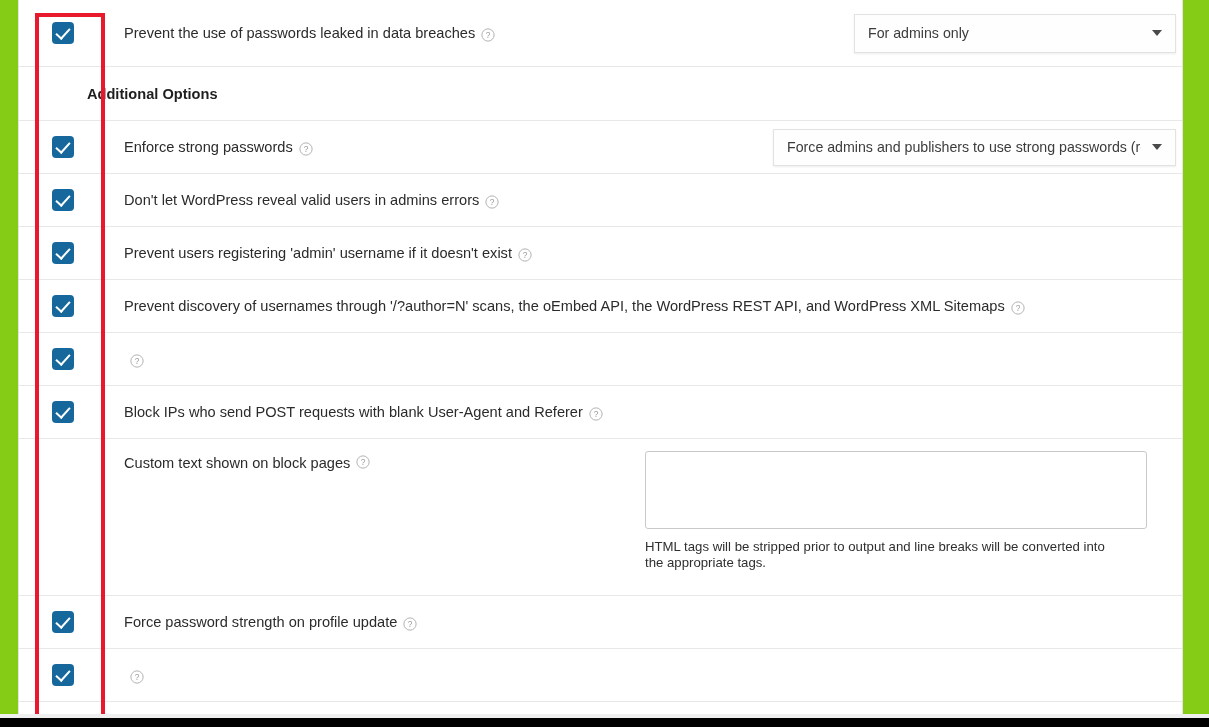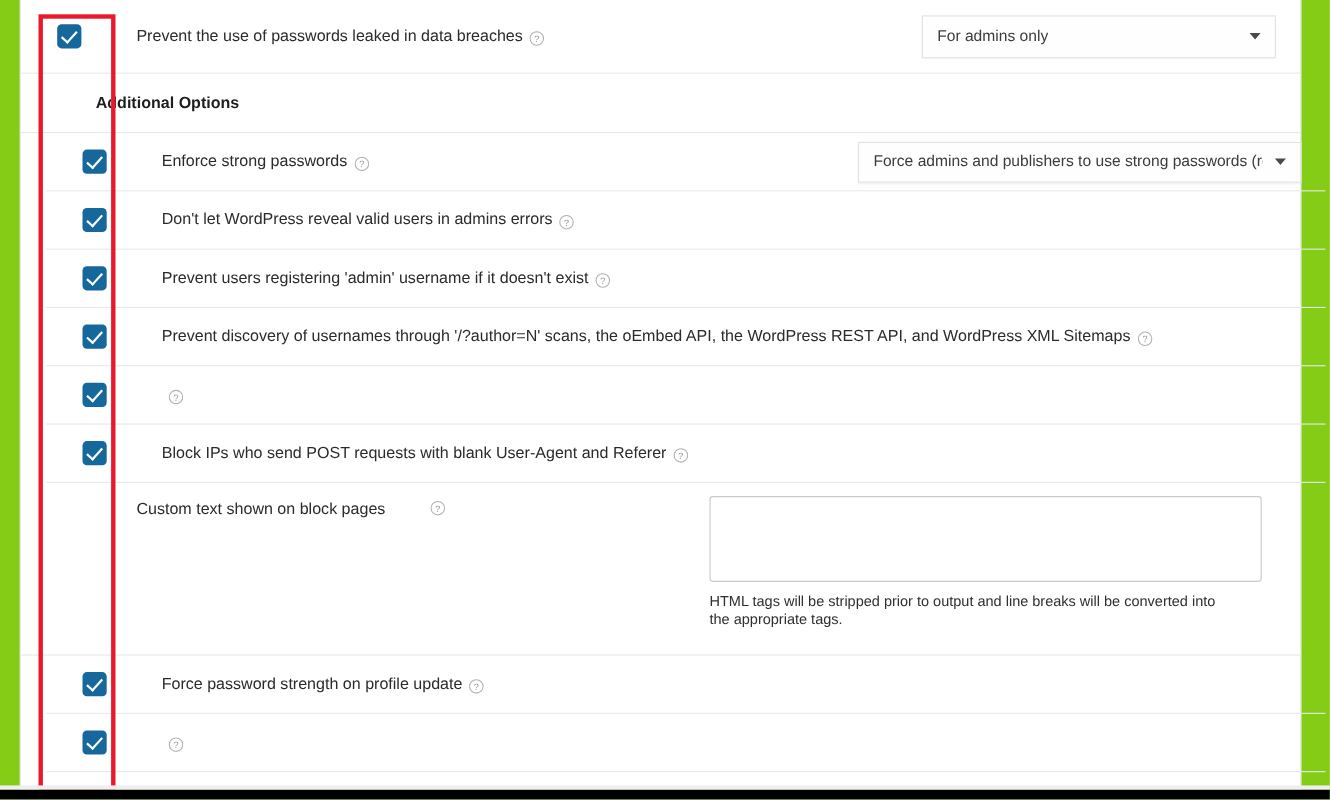--- a/index.html
+++ b/index.html
@@ -35,21 +35,21 @@
   
   .row {
     position: relative;
     display: flex;
     align-items: center;
     width: 100%;
     border-bottom: 1px solid #e8e8e8;
     padding: 0;
   }
 
-  .row-h53 { height: 53px; margin-left: 23px; }
+  .row-h53 { height: 53px; }
   .row-first { height: 67px; }
   .row-header { height: 54px; }
   .row-textarea { height: 157px; align-items: flex-start; }
 
   
   .cb-cell {
     flex: 0 0 87px;
     display: flex;
     align-items: center;
     justify-content: center;
@@ -79,21 +79,21 @@
   }
 
   
   .lbl-cell {
     flex: 1 1 auto;
     display: flex;
     align-items: center;
     padding-left: 18px;
     min-width: 0;
   }
-  .row-textarea .lbl-cell { padding-top: 14px; align-items: flex-start; gap: 35px; }
+  .row-textarea .lbl-cell { padding-top: 14px; align-items: flex-start; }
 
   .lbl {
     font-size: 14.6px;
     color: #2b2b2b;
     line-height: 20px;
     white-space: nowrap;
   }
 
   .help {
     display: inline-block;
@@ -119,21 +119,21 @@
     white-space: nowrap;
     margin-left: 48px;
   }
 
   
   .ctl-cell {
     flex: 0 0 auto;
     display: flex;
     align-items: flex-end;
     justify-content: flex-end;
-    padding-right: 22px;
+    padding-right: 6px;
   }
 
   .select {
     position: relative;
     height: 39px;
     background: #fefefe;
     border: 1px solid #e2e2e2;
     box-shadow: 0 1px 2px rgba(0,0,0,0.07);
     display: flex;
     align-items: center;

